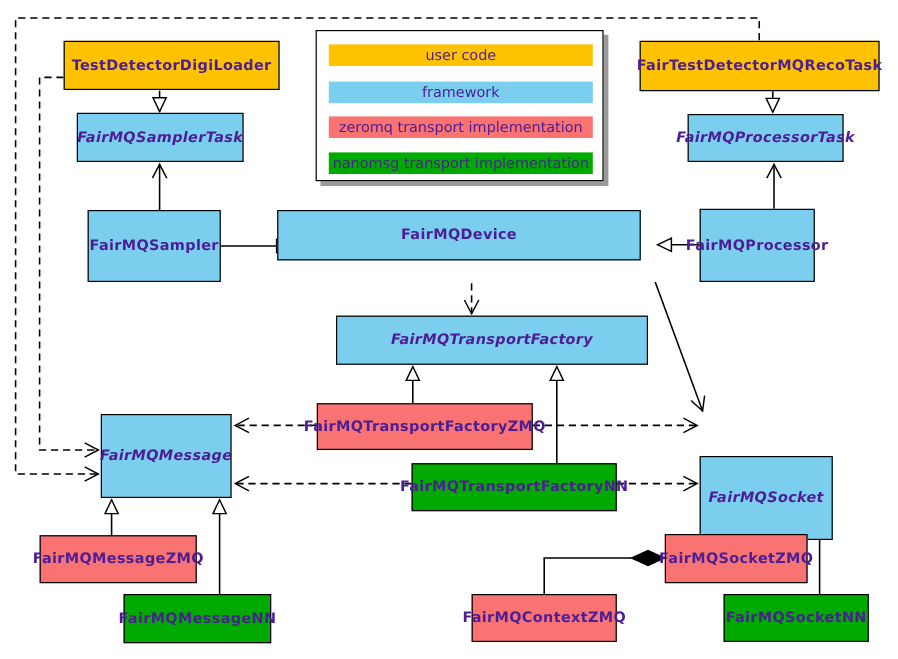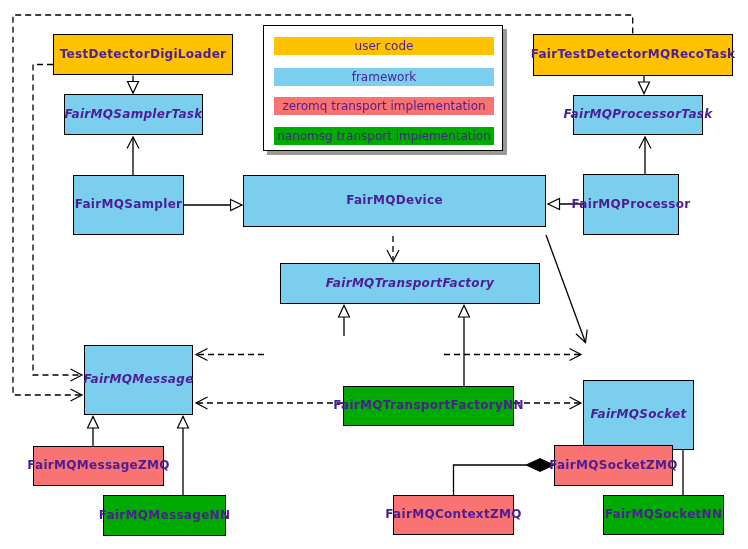--- a/index.html
+++ b/index.html
@@ -102,26 +102,27 @@
   <div class="node c-user" style="left:53px; top:34px; width:180px; height:41px;">TestDetectorDigiLoader</div>
 
   <div class="node c-user" style="left:533px; top:34px; width:200px; height:42px;">FairTestDetectorMQRecoTask</div>
 
   <div class="node c-fw abstract" style="left:64px; top:94px; width:139px; height:41px;">FairMQSamplerTask</div>
 
   <div class="node c-fw abstract" style="left:573px; top:95px; width:130px; height:40px;">FairMQProcessorTask</div>
 
   <div class="node c-fw" style="left:73px; top:175px; width:111px; height:60px;">FairMQSampler</div>
 
-  <div class="node c-fw" style="left:243px; top:175px; width:303px; height:52px;">FairMQDevice</div>
+  <div class="node c-fw" style="left:231px; top:175px; width:303px; height:42px;">FairMQDevice</div>
 
   <div class="node c-fw" style="left:583px; top:174px; width:96px; height:61px;">FairMQProcessor</div>
 
   <div class="node c-fw abstract" style="left:280px; top:263px; width:260px; height:41px;">FairMQTransportFactory</div>
 
+  <div class="node c-zmq" style="left:264px; top:336px; width:180px; height:39px;">FairMQTransportFactoryZMQ</div>
 
   <div class="node c-nn" style="left:343px; top:386px; width:171px; height:40px;">FairMQTransportFactoryNN</div>
 
   <div class="node c-fw abstract" style="left:84px; top:345px; width:109px; height:70px;">FairMQMessage</div>
 
   <div class="node c-fw abstract" style="left:583px; top:344px; width:111px; height:70px;margin-top:36px;">FairMQSocket</div>
 
   <div class="node c-zmq" style="left:33px; top:446px; width:131px; height:40px;">FairMQMessageZMQ</div>
 
   <div class="node c-nn" style="left:103px; top:495px; width:123px; height:41px;">FairMQMessageNN</div>

